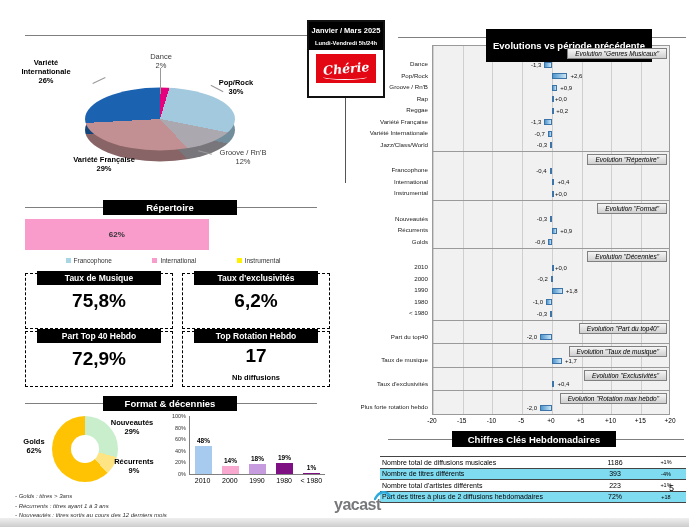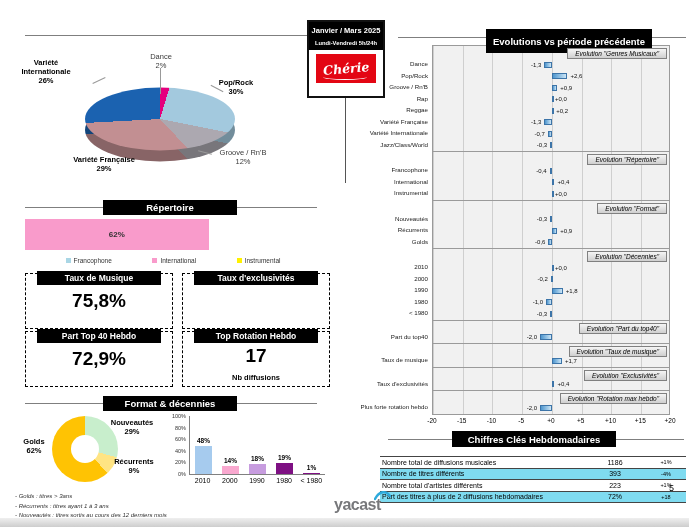--- a/index.html
+++ b/index.html
@@ -140,20 +140,21 @@
         <span>Instrumental</span>
       </div>
     </div>
 
   <div class="kpi" style="left:25px;top:273px">
     <div class="kpi-head">Taux de Musique</div>
     <div class="kpi-val">75,8%</div>
   </div>
   <div class="kpi" style="left:182px;top:273px">
     <div class="kpi-head">Taux d'exclusivités</div>
+    <div class="kpi-val">6,2%</div>
   </div>
   <div class="kpi" style="left:25px;top:331px">
     <div class="kpi-head">Part Top 40 Hebdo</div>
     <div class="kpi-val">72,9%</div>
   </div>
   <div class="kpi" style="left:182px;top:331px">
     <div class="kpi-head">Top Rotation Hebdo</div>
     <div class="kpi-val with-sub">17</div>
     <div class="kpi-sub">Nb diffusions</div>
   </div>
@@ -233,21 +234,21 @@
     <div class="pbox-logo">
       <div class="cherie" id="cherie-box" style="background: rgb(227, 6, 19);">
         <span class="cherie-text">Chérie</span>
         <span class="cherie-swoosh"></span>
       </div>
     </div>
   </div>
   <div class="vline"></div>
 
   <div class="sec-line" style="left:398px;top:37px;width:288px"></div>
-  <div class="sec-box" style="left:486px;top:29px;width:166px;height:24px">Evolutions vs période précédente</div>
+  <div class="sec-box" style="left:486px;top:29px;width:166px;height:33px">Evolutions vs période précédente</div>
 
   <div class="evo">
     <div id="evo-groups">
         <div class="evo-group">
           <div class="evo-labels">
             <div class="evo-label-row">Dance</div>
             <div class="evo-label-row">Pop/Rock</div>
             <div class="evo-label-row">Groove / Rn'B</div>
             <div class="evo-label-row">Rap</div>
             <div class="evo-label-row">Reggae</div>

